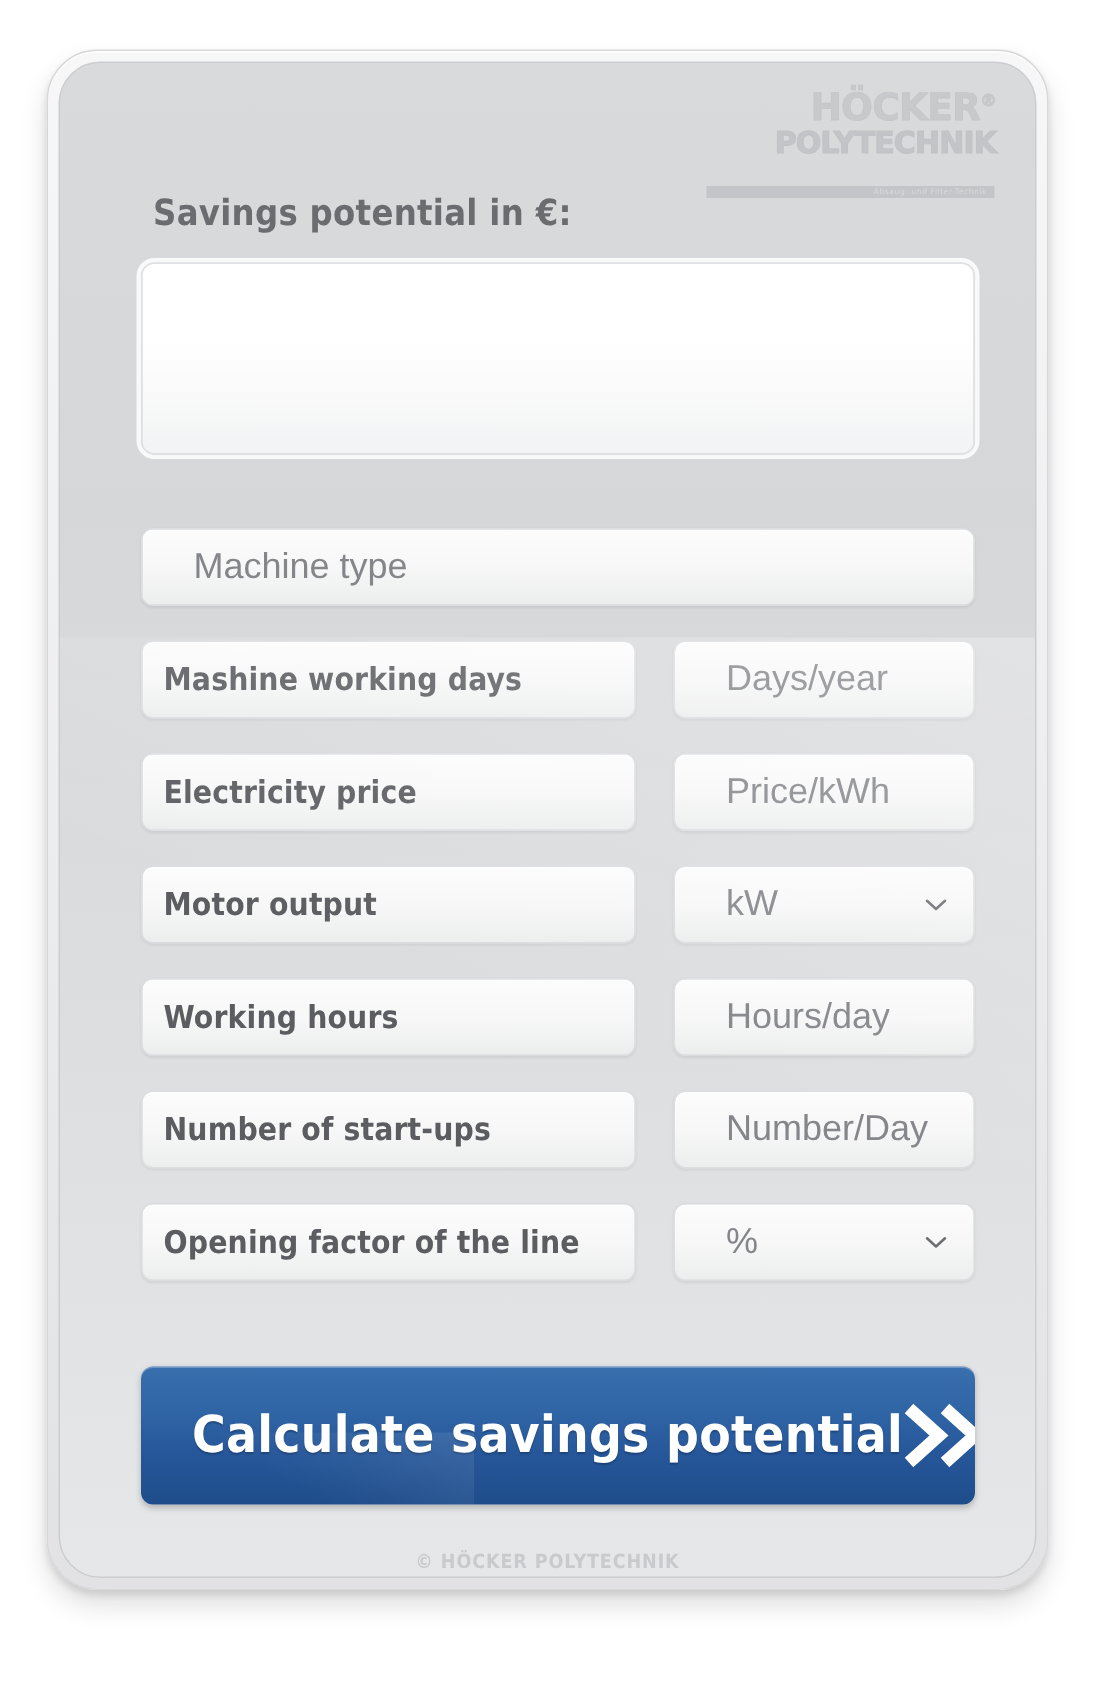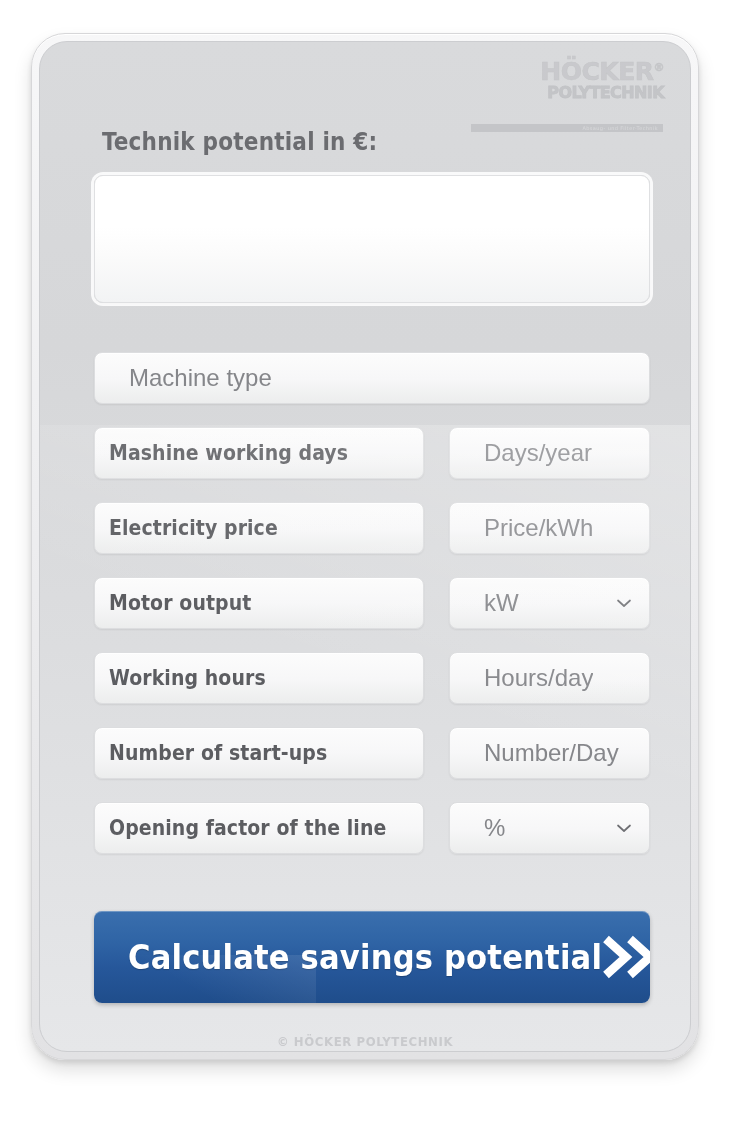--- a/index.html
+++ b/index.html
@@ -81,21 +81,21 @@
     white-space: nowrap;
     -webkit-text-stroke: 0.6px #a9aaad;
   }
   .logo-reg {
     font-size: 11px;
     vertical-align: super;
   }
   .logo-line2 {
     font-family: "DejaVu Sans", sans-serif;
     font-weight: bold;
-    font-size: 16px;
+    font-size: 20px;
     letter-spacing: -0.6px;
     color: #a8a9ad;
     line-height: 1;
     white-space: nowrap;
     -webkit-text-stroke: 0.8px #a3a4a8;
   }
   .logo-bar {
     position: absolute;
     right: 1px;
     top: 70px;
@@ -286,21 +286,21 @@
       <div class="logo-wrap">
         <div class="logo-line1">
           <span>HÖCKER</span><span class="logo-reg">®</span>
         </div>
         <div class="logo-line2">POLYTECHNIK</div>
       </div>
       <div class="logo-bar"></div>
       <div class="logo-tagline">Absaug- und Filter-Technik</div>
     </div>
 
-    <div id="title">Technik potential in €:</div>
+    <div id="title">Savings potential in €:</div>
 
     <div id="result-box"></div>
 
     <div id="form">
 
       <div class="row">
         <div class="field field-wide">
           <span class="placeholder-regular">Machine type</span>
         </div>
       </div>

